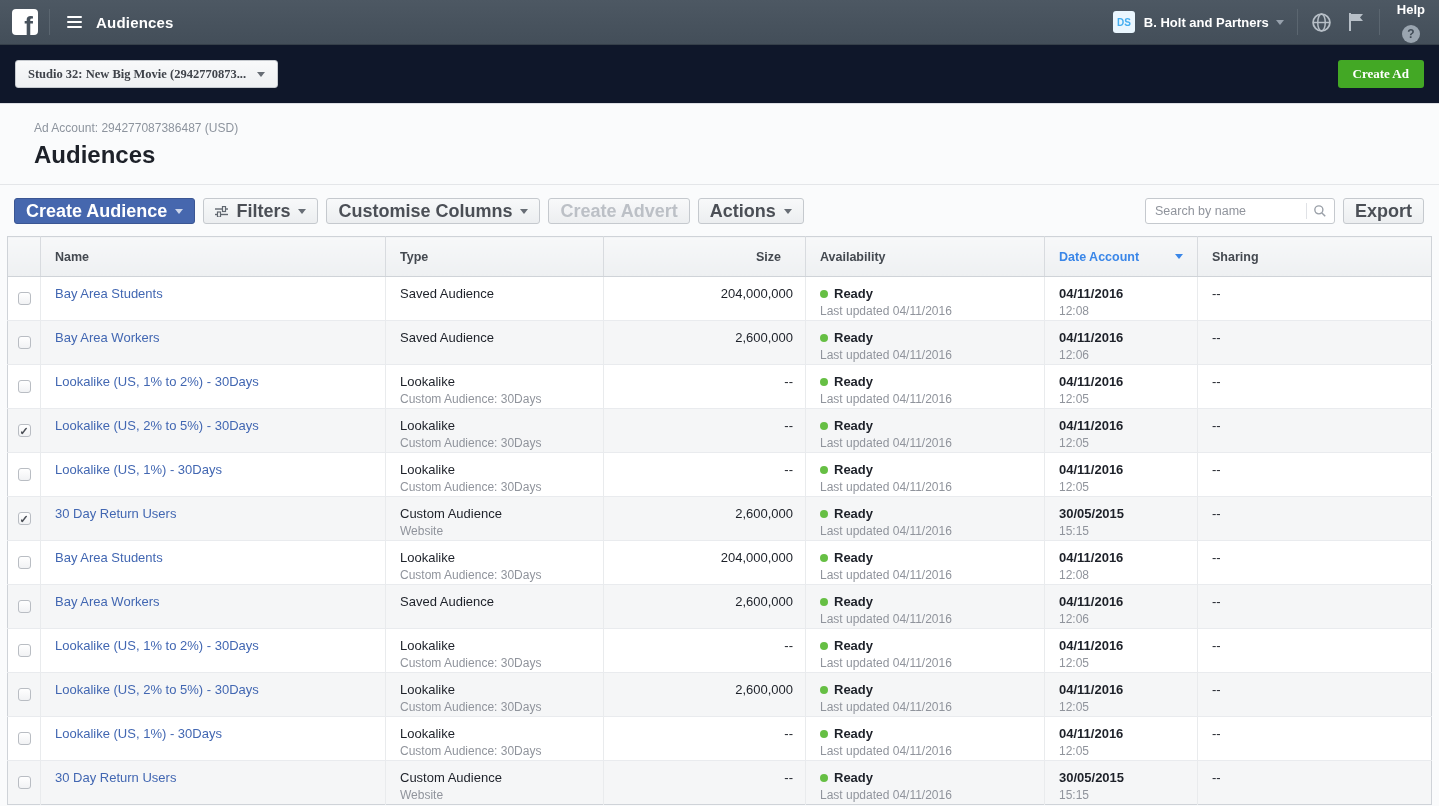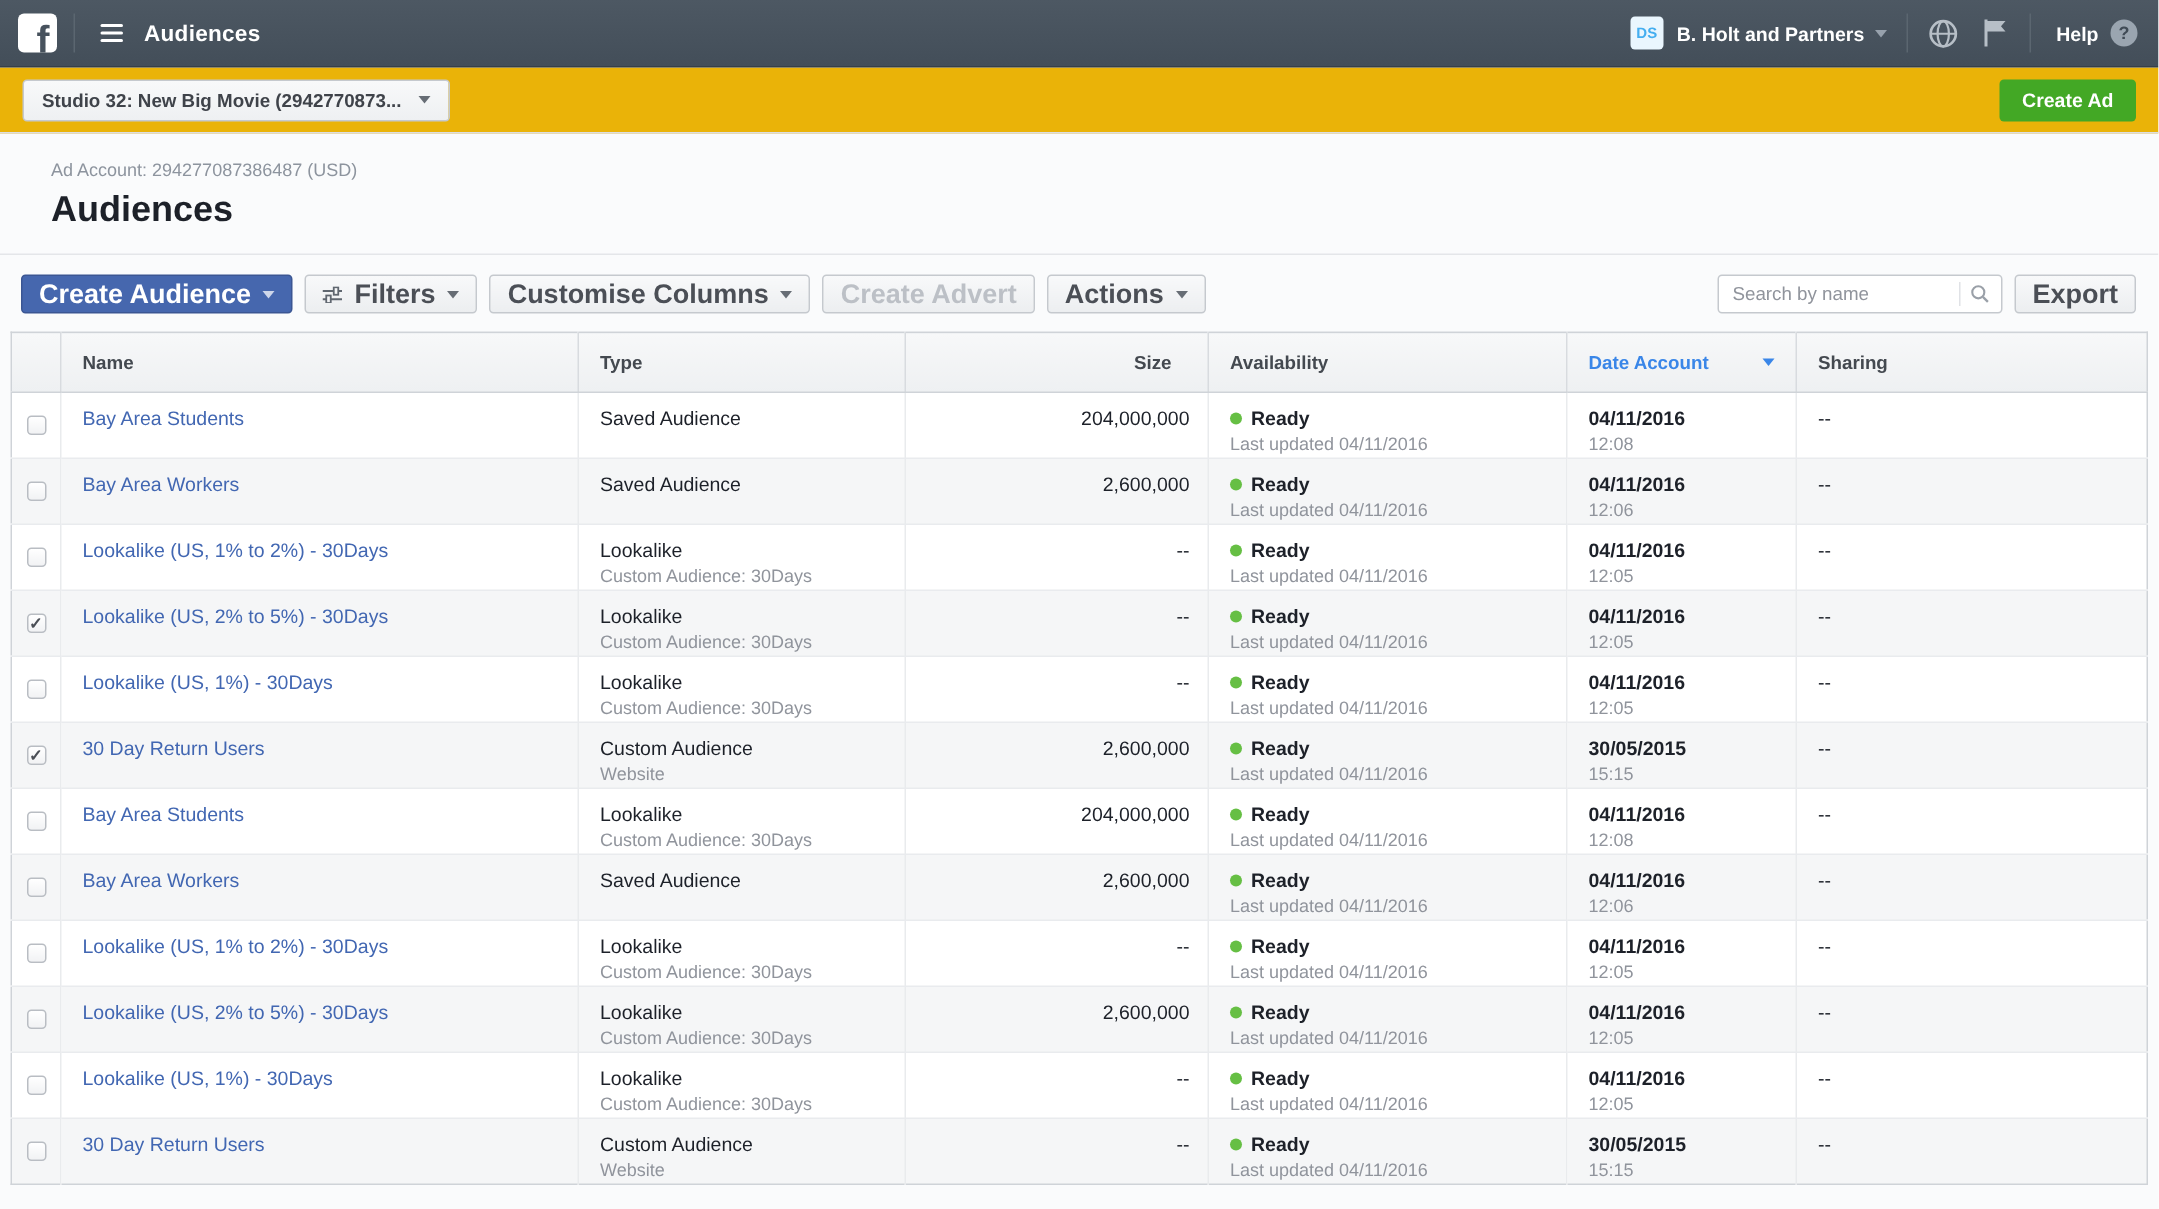--- a/index.html
+++ b/index.html
@@ -25,24 +25,24 @@
   .nav-search input{flex:1;border:none;outline:none;padding:0 11px;font-size:13px;font-family:inherit;color:#1d2129;background:#fff;}
   .nav-search input::placeholder{color:#9197a0;}
   .search-btn{width:34px;background:#edeff1;border:none;border-left:1px solid #ccd0d5;display:flex;align-items:center;justify-content:center;cursor:pointer;}
   .nav-right{position:absolute;right:14px;top:0;height:44px;display:flex;align-items:center;}
   .biz-badge{width:22px;height:22px;border-radius:3px;background:#eaf6fe;color:#45aef0;font-size:10px;font-weight:bold;display:flex;align-items:center;justify-content:center;}
   .biz-name{display:flex;align-items:center;gap:7px;margin-left:9px;font-size:13px;font-weight:bold;cursor:pointer;}
   .caret-lite{width:0;height:0;border:4px solid transparent;border-top:5px solid #97a1ac;margin-top:4px;}
   .nav-sep{width:1px;height:26px;background:#5b6670;margin:0 13px;}
   .nav-icon{cursor:pointer;display:flex;align-items:center;}
   .nav-icon + .nav-icon{margin-left:14px;}
-  .help{display:flex;align-items:center;gap:8px;font-size:13px;font-weight:bold;cursor:pointer;margin-left:4px;}
+  .help{display:flex;align-items:center;gap:8px;font-size:13px;font-weight:bold;cursor:pointer;margin-left:4px;flex-direction:column;}
   .help .q{width:18px;height:18px;border-radius:50%;background:#9aa5b0;color:#404b56;font-size:12px;font-weight:bold;display:flex;align-items:center;justify-content:center;}
   
-  .account-bar{height:44px;background:#eab308;border-bottom:1px solid #dcdee3;display:flex;align-items:center;padding:0 15px;}
+  .account-bar{height:59px;background:#0f172a;border-bottom:1px solid #dcdee3;display:flex;align-items:center;padding:0 15px;font-family:Liberation Serif, serif;}
   .account-selector{height:28px;background:linear-gradient(#f8f9fa,#eef0f2);border:1px solid #c5c9ce;border-radius:3px;
     padding:0 12px;font-size:12.5px;font-weight:bold;color:#3f434a;display:flex;align-items:center;gap:11px;cursor:pointer;}
   .caret-dark{width:0;height:0;border:4px solid transparent;border-top:5px solid #676d75;margin-top:4px;}
   .create-ad{margin-left:auto;height:28px;background:var(--create-green);color:#fff;font-weight:bold;font-size:13px;
     font-family:inherit;border:none;border-radius:3px;padding:0 15px;cursor:pointer;}
   
   .page-head{padding:17px 0 0 34px;}
   .ad-account{font-size:12px;color:#8d949e;}
   .page-title{font-size:24px;font-weight:bold;color:#1d2129;margin-top:6px;}
   .rule{border:none;border-top:1px solid #e4e6e9;margin-top:15px;}

